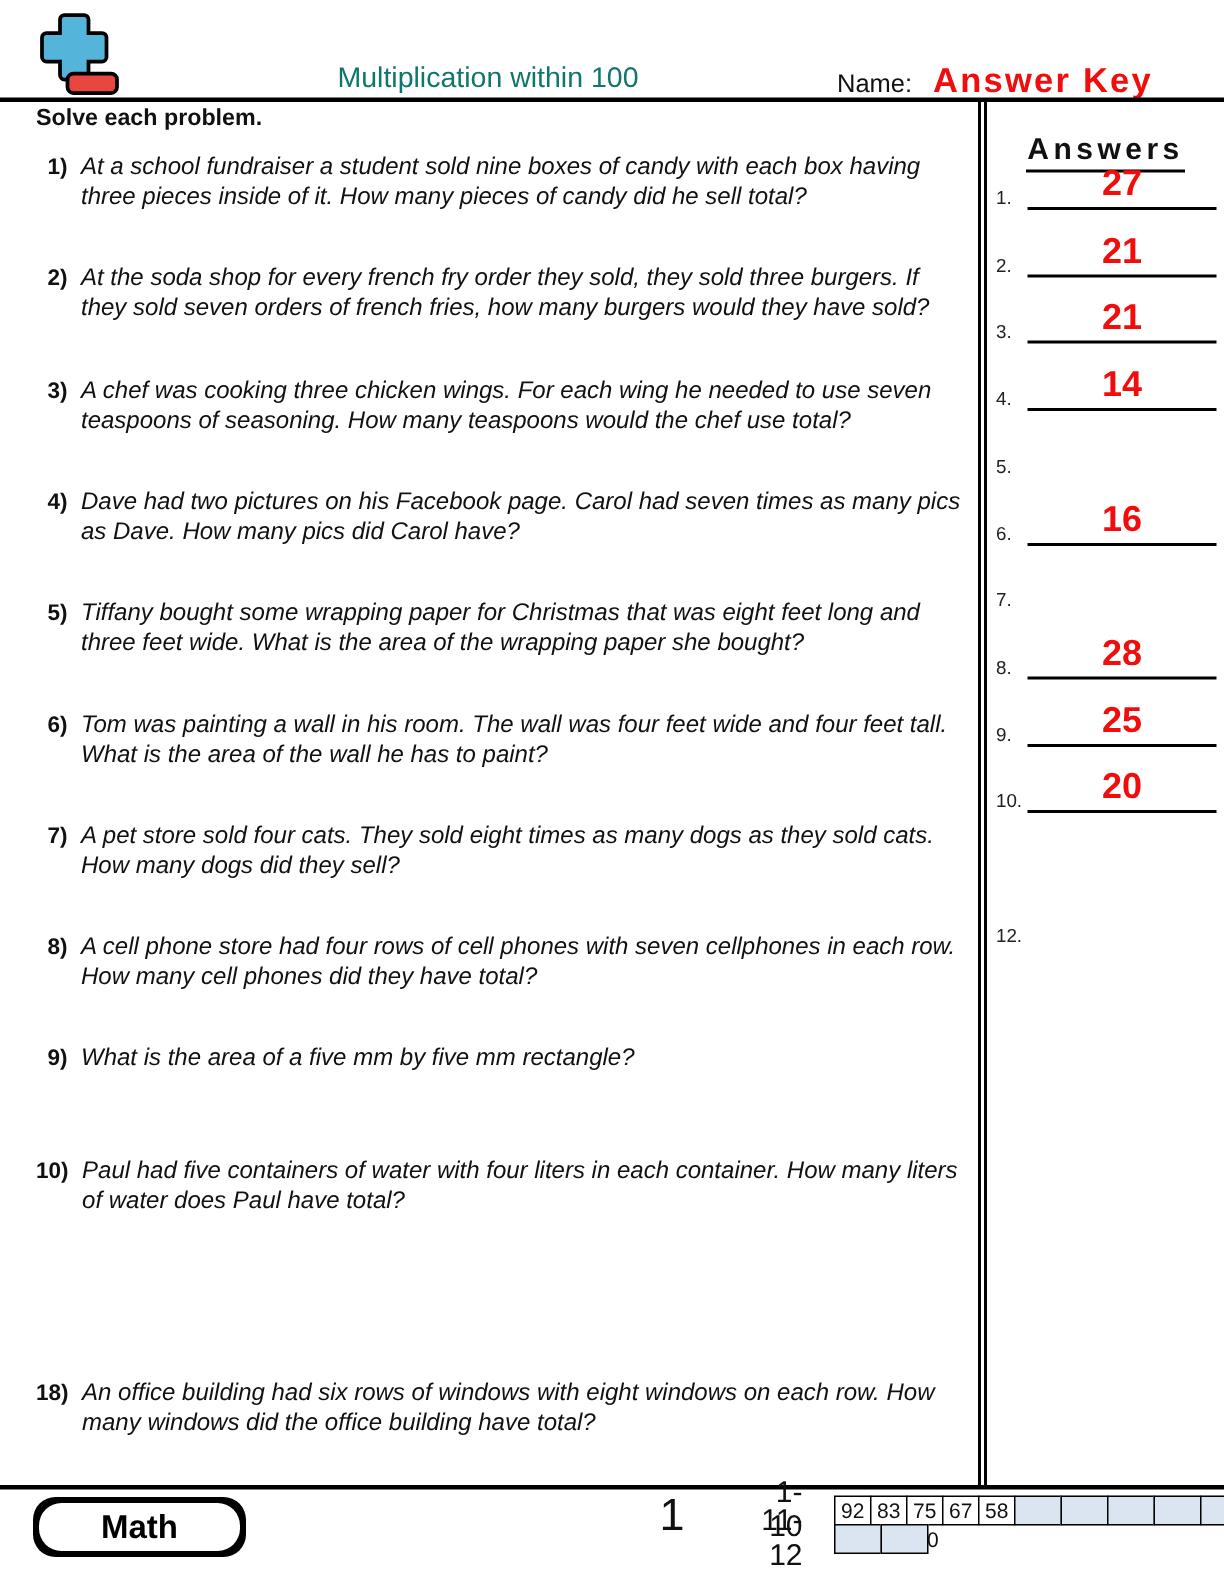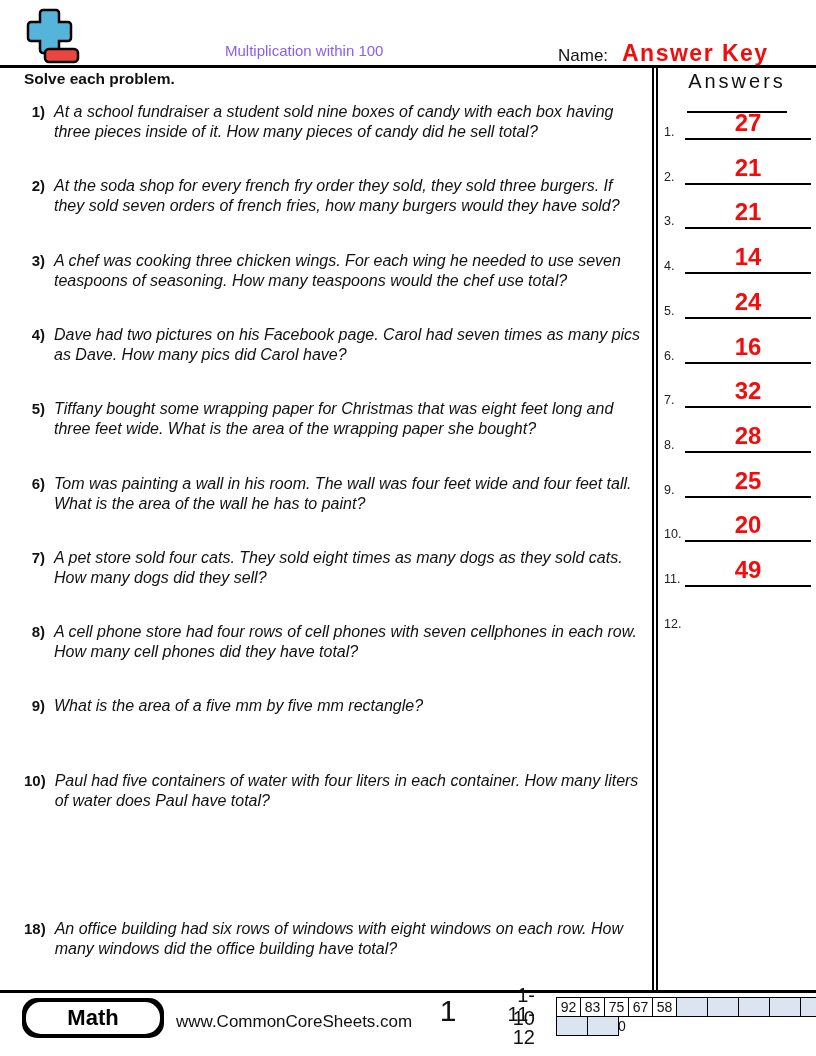--- a/index.html
+++ b/index.html
@@ -2,37 +2,37 @@
 <html><head>
 <meta charset="utf-8">
 <style>
   * { margin:0; padding:0; box-sizing:border-box; }
   body { background:#ffffff; font-family:"Liberation Sans", sans-serif; color:#111; }
   .page { position:relative; width:816px; height:1056px; background:#fff; overflow:hidden; margin:0 auto; }
 
   
   .header { position:absolute; top:0; left:0; width:816px; height:65px; }
   .logo { position:absolute; left:18px; top:7px; }
-  .title { position:absolute; left:225px; top:42px; font-size:15px; color:#8b5cf6; }
+  .title { position:absolute; left:225px; top:42px; font-size:19px; color:#0f766e; }
   .name-label { position:absolute; left:558px; top:46px; font-size:17px; color:#111; }
   .name-value { position:absolute; left:622px; top:40px; font-size:23px; font-weight:bold; letter-spacing:1.5px; }
   .header-rule { position:absolute; top:65px; left:0; width:816px; height:3px; background:#000; }
 
   
   .instructions { position:absolute; left:24px; top:70px; font-size:15.5px; font-weight:bold; }
   .problems { position:absolute; left:0; top:68px; width:652px; height:922px; }
   .problem { position:absolute; left:24px; width:624px; display:flex; }
   .pnum { flex:0 0 30px; text-align:right; font-weight:bold; font-size:15px; line-height:19.5px; padding-right:9px; white-space:nowrap; }
   .ptext { font-size:16px; line-height:19.5px; width:592px;font-style:italic; }
 
   .vsep { position:absolute; left:652px; top:68px; width:6px; height:922px; border-left:2px solid #000; border-right:2px solid #000; }
 
   .answers-panel { position:absolute; left:658px; top:68px; width:158px; height:922px; }
   .answers-title-wrap { position:absolute; top:2px; left:0; width:158px; text-align:center; }
-  .answers-title { display:inline-block; font-size:20px; font-weight:normal; letter-spacing:3px; border-bottom:2px solid #000; padding:0 1px 18px 1px; }
+  .answers-title { display:inline-block; font-size:20px; font-weight:bold; letter-spacing:3px; border-bottom:2px solid #000; padding:0 1px 1px 1px;margin-top:19px; }
   .arow { position:absolute; left:0; width:156px; height:40px; }
   .anum { position:absolute; left:6px; bottom:1px; font-size:12.5px; color:#222; }
   .aval { position:absolute; left:27px; bottom:0; width:126px; text-align:center; font-size:24px; font-weight:bold; border-bottom:2px solid #000; line-height:30px; }
 
   
   .footer { position:absolute; left:0; top:990px; width:816px; height:66px; border-top:3px solid #000; }
   .math-pill { position:absolute; left:22px; top:5px; width:142px; height:40px; background:#000; border-radius:15px; }
   .math-pill-inner { position:absolute; left:4px; top:4px; right:4px; bottom:4px; background:#fff; border-radius:15px;
                      display:flex; align-items:center; justify-content:center; font-size:22px; font-weight:bold; color:#000; }
   .website { position:absolute; left:176px; top:19px; font-size:17px; color:#111; }
@@ -128,56 +128,49 @@
     <div class="arow" style="top:121px">
       <span class="anum">3.</span>
       <span class="aval" style="color:#f20d0d">21</span>
     </div>
     <div class="arow" style="top:166px">
       <span class="anum">4.</span>
       <span class="aval" style="color:#f20d0d">14</span>
     </div>
     <div class="arow" style="top:211px">
       <span class="anum">5.</span>
-      <span class="aval" style="color:#f20d0d">24</span>
     </div>
     <div class="arow" style="top:256px">
       <span class="anum">6.</span>
       <span class="aval" style="color:#f20d0d">16</span>
     </div>
     <div class="arow" style="top:300px">
       <span class="anum">7.</span>
-      <span class="aval" style="color:#f20d0d">32</span>
     </div>
     <div class="arow" style="top:345px">
       <span class="anum">8.</span>
       <span class="aval" style="color:#f20d0d">28</span>
     </div>
     <div class="arow" style="top:390px">
       <span class="anum">9.</span>
       <span class="aval" style="color:#f20d0d">25</span>
     </div>
     <div class="arow" style="top:434px">
       <span class="anum">10.</span>
       <span class="aval" style="color:#f20d0d">20</span>
     </div>
-    <div class="arow" style="top:479px">
-      <span class="anum">11.</span>
-      <span class="aval" style="color:#f20d0d">49</span>
-    </div>
     <div class="arow" style="top:524px">
       <span class="anum">12.</span>
     </div>
   </div>
 
   <div class="footer">
     <div class="math-pill">
       <div class="math-pill-inner">Math</div>
     </div>
-    <div class="website">www.CommonCoreSheets.com</div>
     <div class="page-number">1</div>
     <div class="score">
       <div class="score-row">
         <span class="score-label">1-10</span>
         <span class="score-cell">92</span>
         <span class="score-cell">83</span>
         <span class="score-cell">75</span>
         <span class="score-cell">67</span>
         <span class="score-cell">58</span>
         <span class="score-cell blue">50</span>

